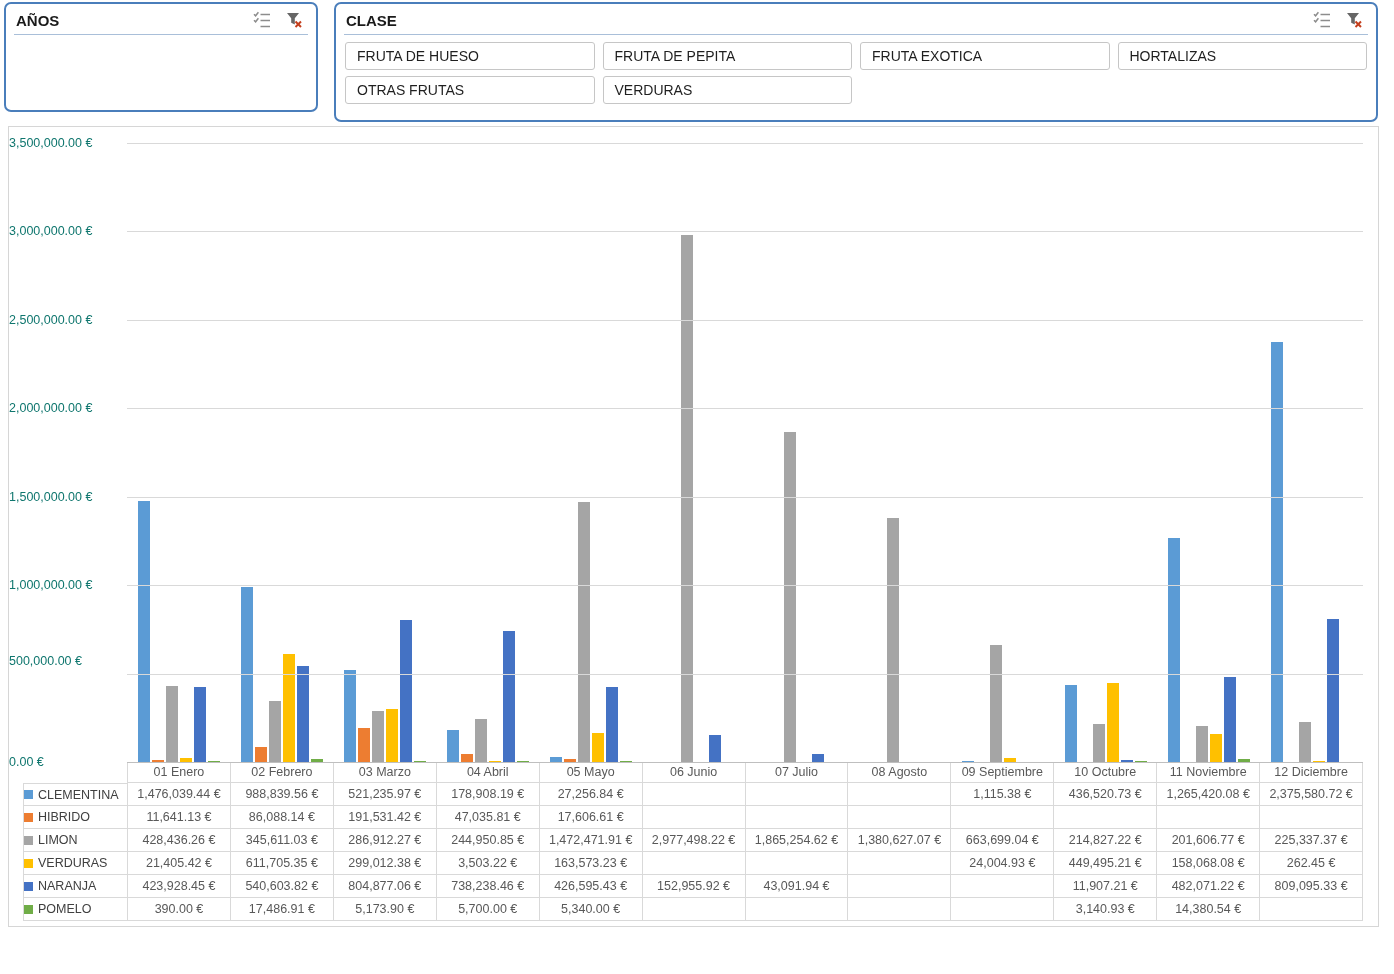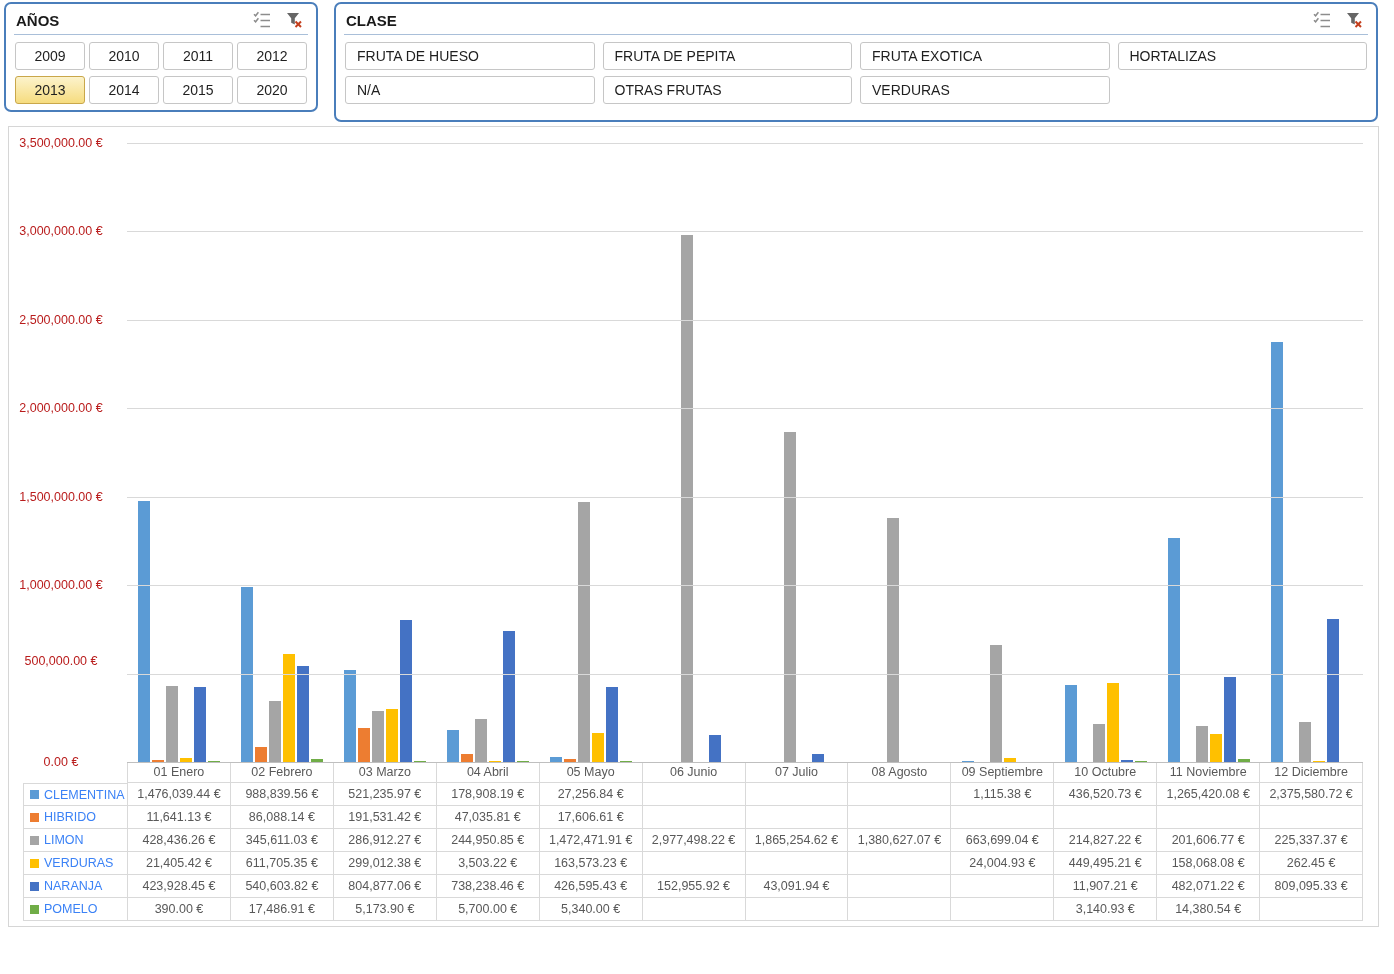--- a/index.html
+++ b/index.html
@@ -26,38 +26,38 @@
     cursor:pointer; white-space:nowrap; overflow:hidden;
   }
   #slicer-anos  .slicer-item { text-align:center; }
   #slicer-clase .slicer-item { text-align:left; padding-left:11px; }
   .slicer-item.sel-gold { background:linear-gradient(180deg,#FCF3CC 0%,#F6DC7F 100%); border-color:#C9A74A; }
   .slicer-item.sel-blue { background:#BDD7EE; border-color:#93B1CE; }
 
   
   .chart { position:absolute; left:8px; top:126px; width:1371px; height:801px;
            border:1px solid #D6D6D6; background:#FFFFFF; box-sizing:border-box; }
-  .yaxis-label { position:absolute; left:0; width:104px; text-align:center;
-                 font-size:12.5px; color:#b91c1c; height:18px; line-height:18px; white-space:nowrap; }
+  .yaxis-label { position:absolute; left:0; width:104px; text-align:left;
+                 font-size:12.5px; color:#0f766e; height:18px; line-height:18px; white-space:nowrap; }
   #plot { position:absolute; left:118px; top:16px; width:1236px; height:619px; display:flex; align-items:flex-end; }
   .gridline { position:absolute; left:0; width:100%; height:1px; background:#D9D9D9; }
   .month-group { flex:1 1 0; display:flex; justify-content:center; align-items:flex-end; gap:2px; height:100%; min-width:0; }
   .bar { flex:0 0 12px; width:12px; }
 
   #month-row { position:absolute; left:118px; top:635px; width:1236px; height:21px; display:flex;
                box-sizing:border-box; border-top:1px solid #BFBFBF; border-bottom:1px solid #D9D9D9; background:#FFFFFF; }
   .month-cell { flex:1 1 0; min-width:0; border-left:1px solid #D9D9D9; text-align:center; font-size:12.5px;
                 color:#595959; line-height:19px; box-sizing:border-box; white-space:nowrap; overflow:hidden; }
   .month-cell:last-child { border-right:1px solid #D9D9D9; }
 
   #data-table { position:absolute; left:14px; top:656px; width:1340px; }
   .t-row { display:flex; height:23px; box-sizing:border-box; }
   .legend-cell { flex:0 0 104px; width:104px; box-sizing:border-box; border-left:1px solid #D9D9D9;
                  border-bottom:1px solid #D9D9D9; display:flex; align-items:center; gap:5px;
-                 padding-left:6px; font-size:12.5px; color:#3b82f6; white-space:nowrap; overflow:hidden; }
+                 padding-left:0; font-size:12.5px; color:#404040; white-space:nowrap; overflow:hidden; }
   .t-row:first-child .legend-cell { border-top:1px solid #D9D9D9; }
   .swatch { width:9px; height:9px; flex:0 0 9px; }
   .val-cell { flex:1 1 0; min-width:0; border-left:1px solid #D9D9D9; border-bottom:1px solid #D9D9D9;
               text-align:center; font-size:12.5px; color:#595959; line-height:22px; box-sizing:border-box;
               white-space:nowrap; overflow:hidden; }
   .val-cell:last-child { border-right:1px solid #D9D9D9; }
 </style>
 </head>
 <body>
 
@@ -77,30 +77,20 @@
       <span class="sicon">
         <svg viewBox="0 0 20 20" width="20" height="20">
           <path d="M3 3 H15 L10.8 8.2 V14.5 L7.2 12.8 V8.2 Z" fill="#666666"></path>
           <line x1="11.5" y1="11.5" x2="17" y2="17" stroke="#C43E1C" stroke-width="2"></line>
           <line x1="17" y1="11.5" x2="11.5" y2="17" stroke="#C43E1C" stroke-width="2"></line>
         </svg>
       </span>
     </span>
   </div>
   <div class="slicer-rule"></div>
-  <div class="slicer-items" id="slicer-anos-items">
-      <div class="slicer-item">2009</div>
-      <div class="slicer-item">2010</div>
-      <div class="slicer-item">2011</div>
-      <div class="slicer-item">2012</div>
-      <div class="slicer-item sel-gold">2013</div>
-      <div class="slicer-item">2014</div>
-      <div class="slicer-item">2015</div>
-      <div class="slicer-item">2020</div>
-    </div>
 </div>
 
 <div class="slicer" id="slicer-clase">
   <div class="slicer-header">
     <span class="slicer-title">CLASE</span>
     <span class="slicer-icons">
       <span class="sicon">
         <svg viewBox="0 0 20 20" width="20" height="20">
           <path d="M2 4.2 L3.6 5.8 L6.4 2.2" fill="none" stroke="#8C8C8C" stroke-width="1.5"></path>
           <line x1="8.5" y1="4.5" x2="18" y2="4.5" stroke="#8C8C8C" stroke-width="1.5"></line>
@@ -117,21 +107,20 @@
         </svg>
       </span>
     </span>
   </div>
   <div class="slicer-rule"></div>
   <div class="slicer-items" id="slicer-clase-items">
       <div class="slicer-item">FRUTA DE HUESO</div>
       <div class="slicer-item">FRUTA DE PEPITA</div>
       <div class="slicer-item">FRUTA EXOTICA</div>
       <div class="slicer-item">HORTALIZAS</div>
-      <div class="slicer-item">N/A</div>
       <div class="slicer-item">OTRAS FRUTAS</div>
       <div class="slicer-item">VERDURAS</div>
     </div>
 </div>
 
 <div class="chart" id="chart">
   <div id="yaxis">
       <div class="yaxis-label" style="top: 7px;">3,500,000.00 €</div>
       <div class="yaxis-label" style="top: 95px;">3,000,000.00 €</div>
       <div class="yaxis-label" style="top: 184px;">2,500,000.00 €</div>

